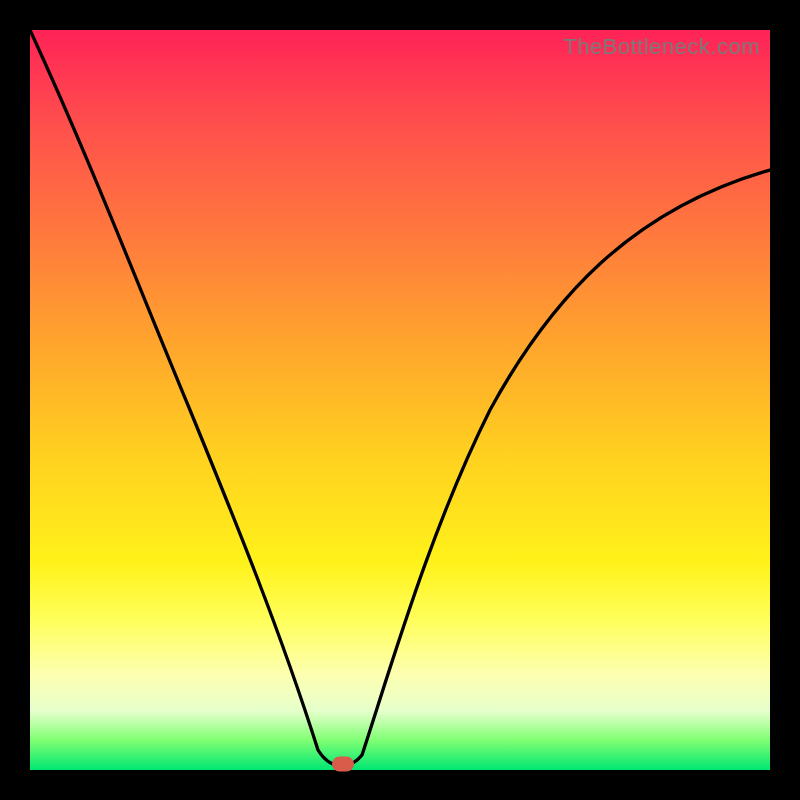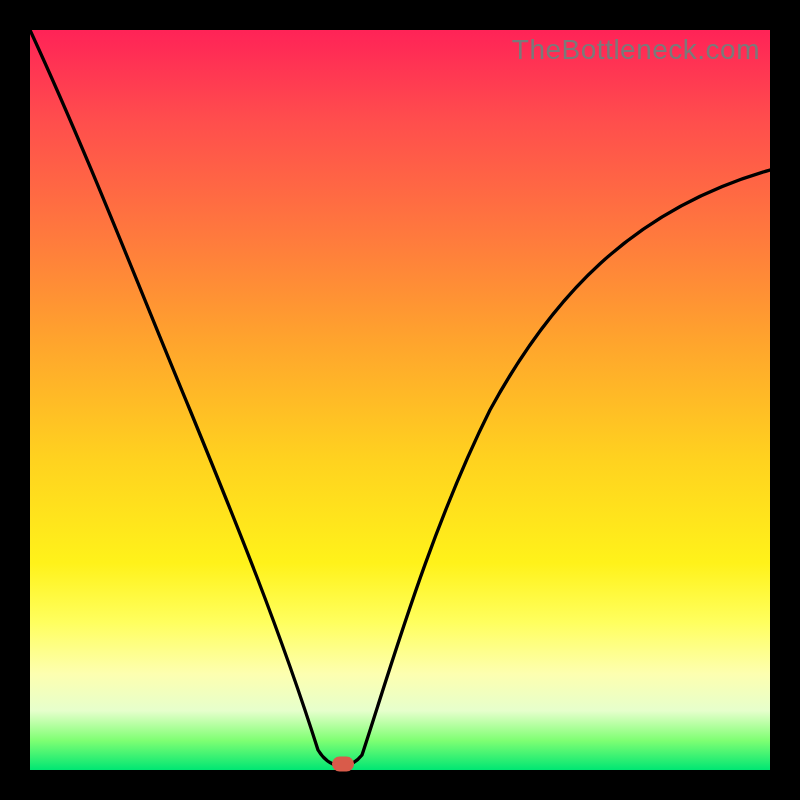--- a/index.html
+++ b/index.html
@@ -36,21 +36,21 @@
       #e6ffcc 92%,
       #7fff73 96%,
       #00e673 100%
     );
   }
   .watermark {
     position: absolute;
     top: 4px;
     right: 10px;
     color: #7a7a7a;
-    font-size: 28px;
+    font-size: 22px;
     font-weight: 500;
     letter-spacing: 0.5px;
     user-select: none;
     z-index: 5;
   }
   svg.curve {
     position: absolute;
     left: 0;
     top: 0;
     width: 740px;

